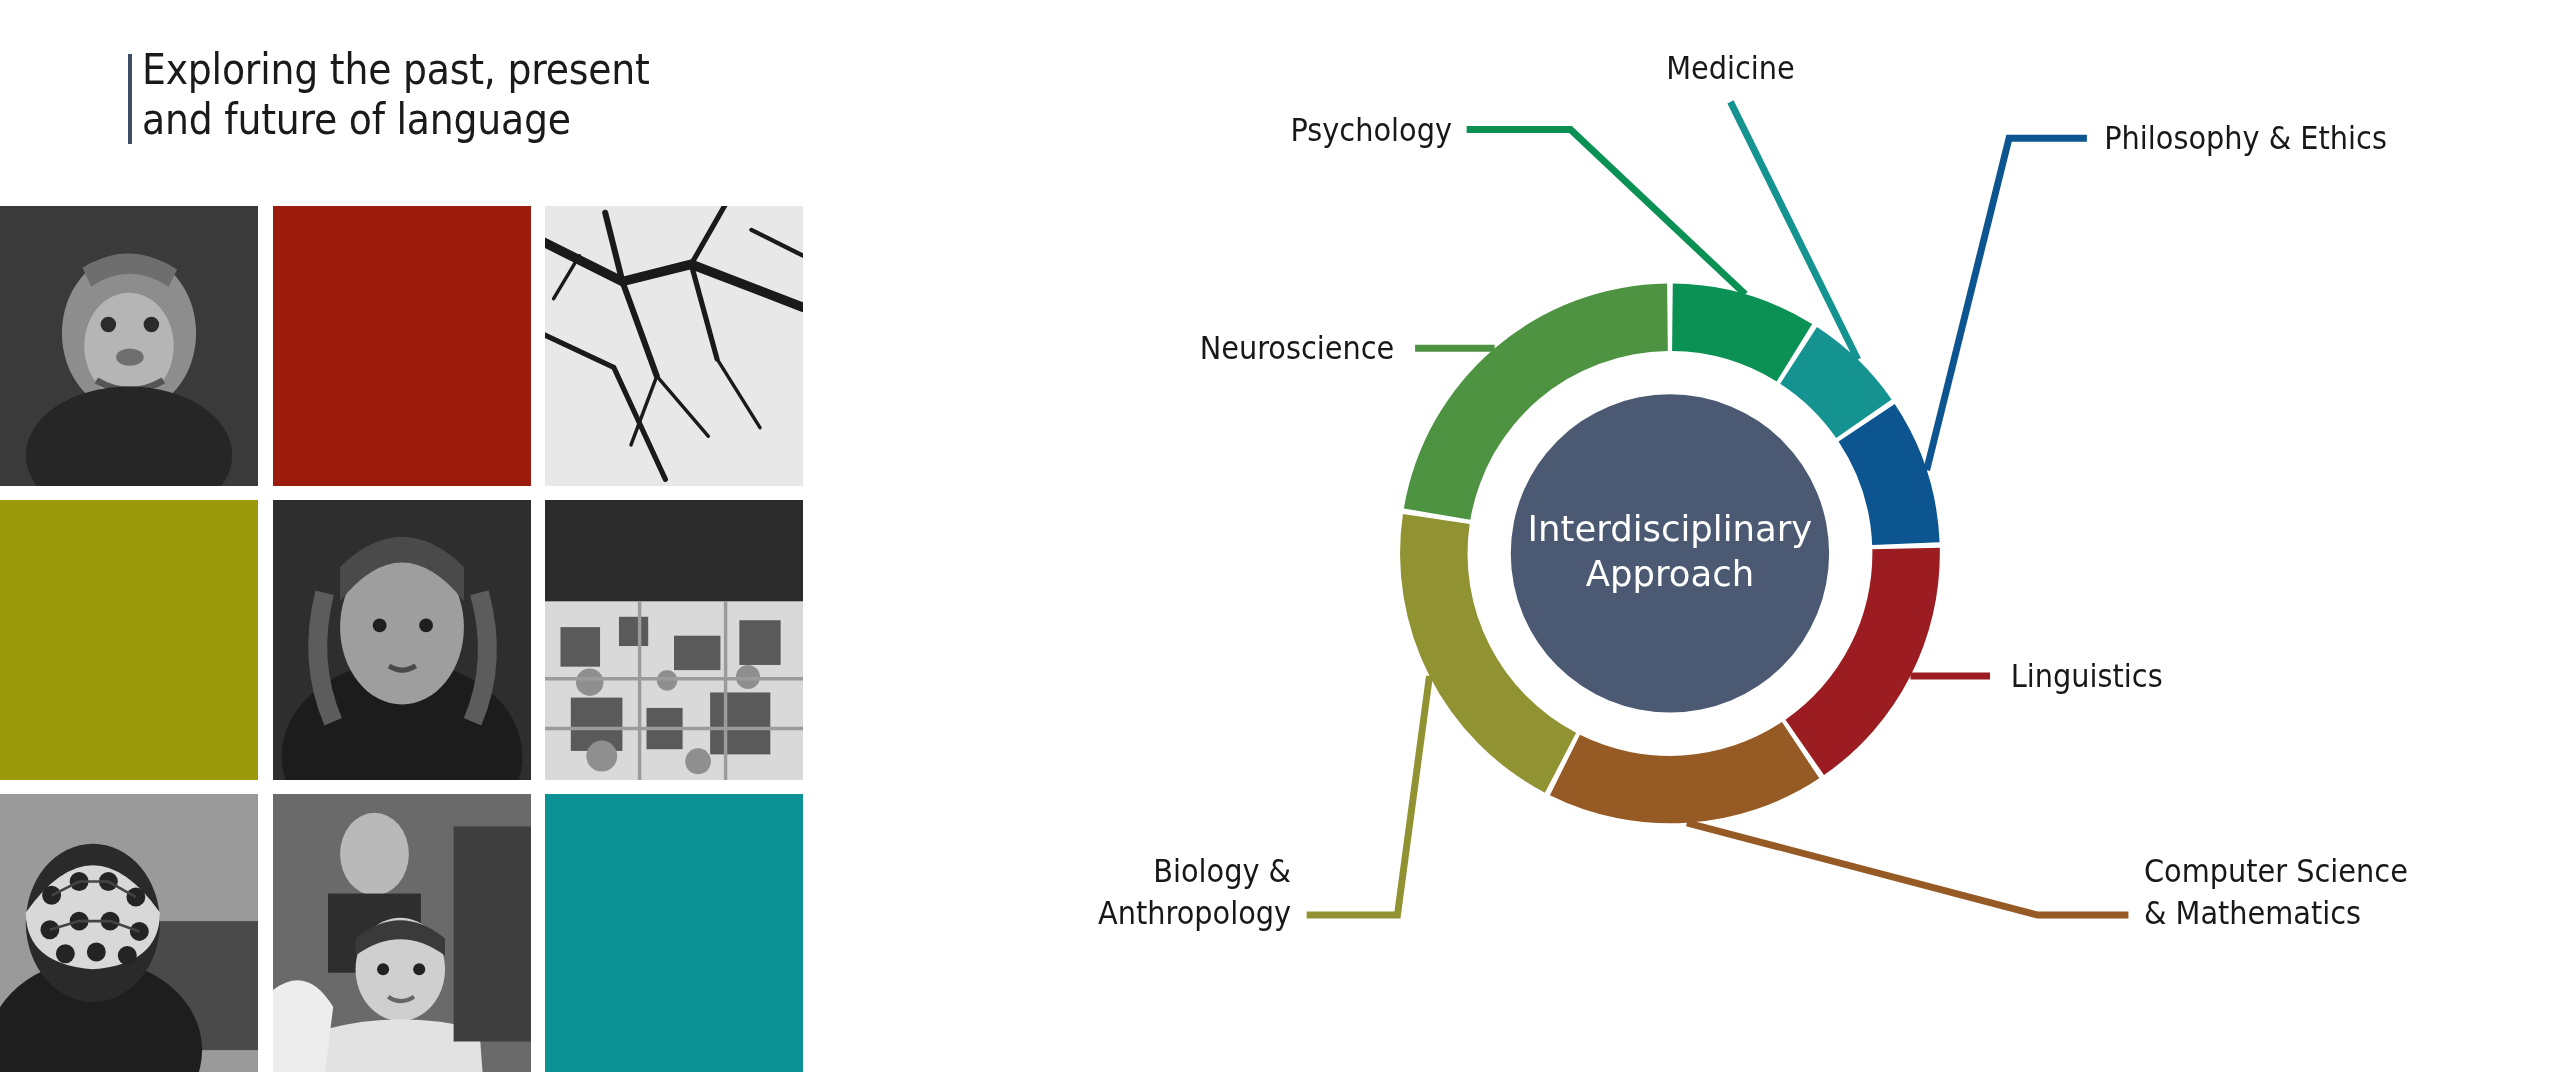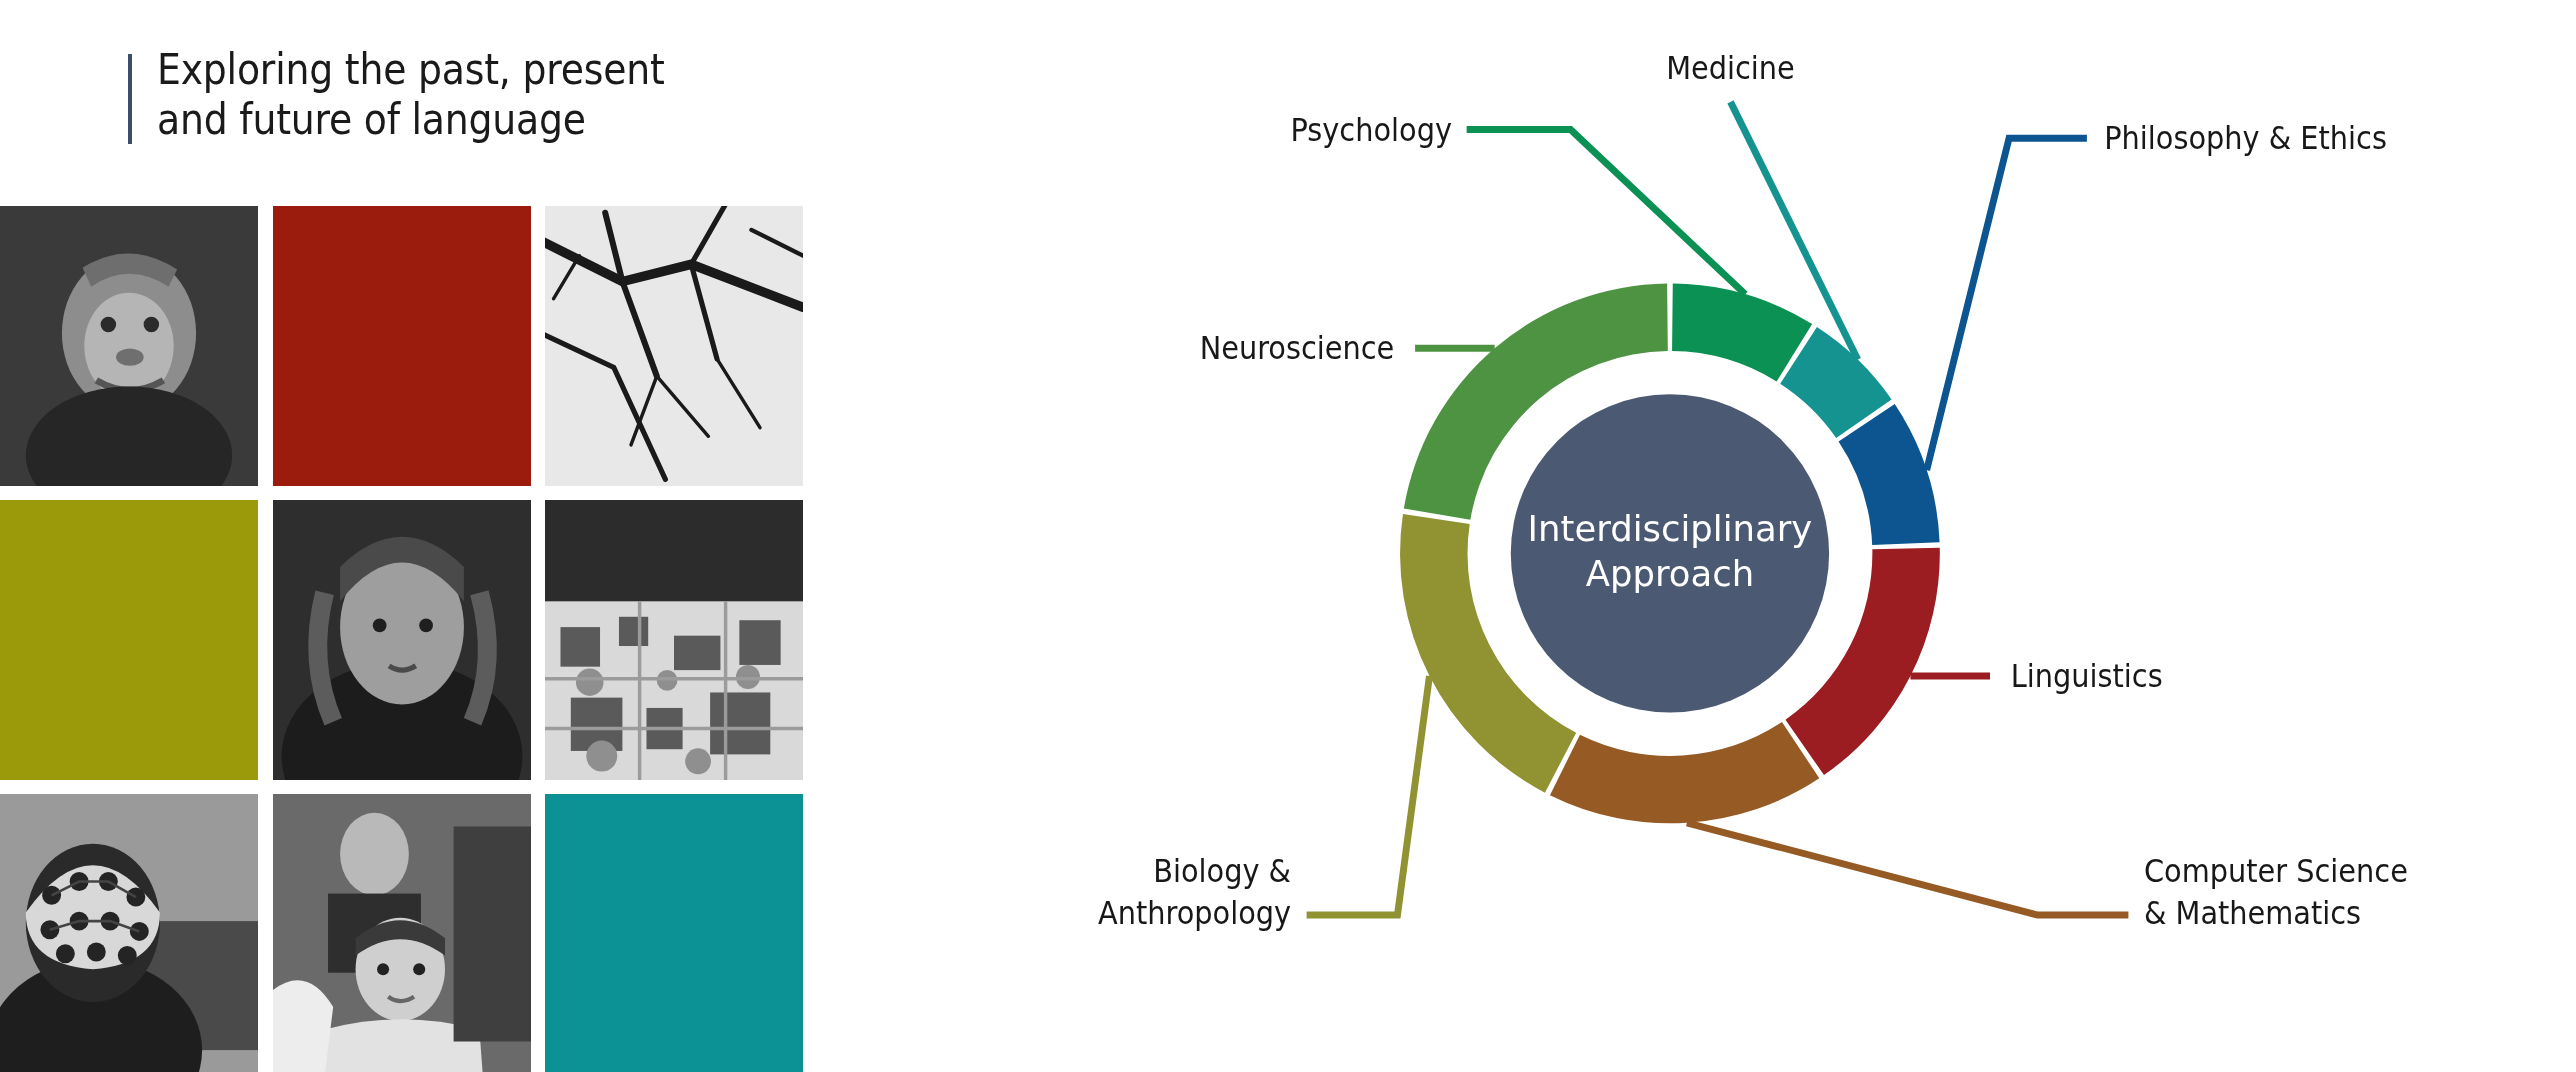--- a/index.html
+++ b/index.html
@@ -2,21 +2,21 @@
 <html style="font-size:14px"><head>
 <meta charset="utf-8">
 <style>
   html,body{margin:0;padding:0;background:#ffffff;}
   body{width:2576px;height:1073px;position:relative;overflow:hidden;
        font-family:"DejaVu Sans","Liberation Sans",sans-serif;color:#111;}
 
   
   #heading{position:absolute;left:128px;top:45px;width:658px;}
   #heading .bar{position:absolute;left:0;top:8.7px;width:4.3px;height:90px;background:#3d4f66;}
-  #heading .txt{margin-left:29px;font-size:42px;line-height:1.18;color:#1a1a1a;
+  #heading .txt{margin-left:14px;font-size:42px;line-height:1.18;color:#1a1a1a;
                 font-family:"DejaVu Sans Condensed","DejaVu Sans","Liberation Sans",sans-serif;
                 font-stretch:condensed;letter-spacing:-0.2px;white-space:pre-line;}
 
   
   #grid{position:absolute;left:0;top:206px;width:803px;height:874px;
         display:grid;grid-template-columns:258px 258px 258px;grid-template-rows:card card;
         grid-auto-rows:280px;column-gap:14.7px;row-gap:14px;}
   #grid .cell{width:258px;height:280px;overflow:hidden;position:relative;background:#ddd;}
   #grid .cell.solid{background:var(--c);}
   #grid .cell svg{display:block;width:100%;height:100%;}

